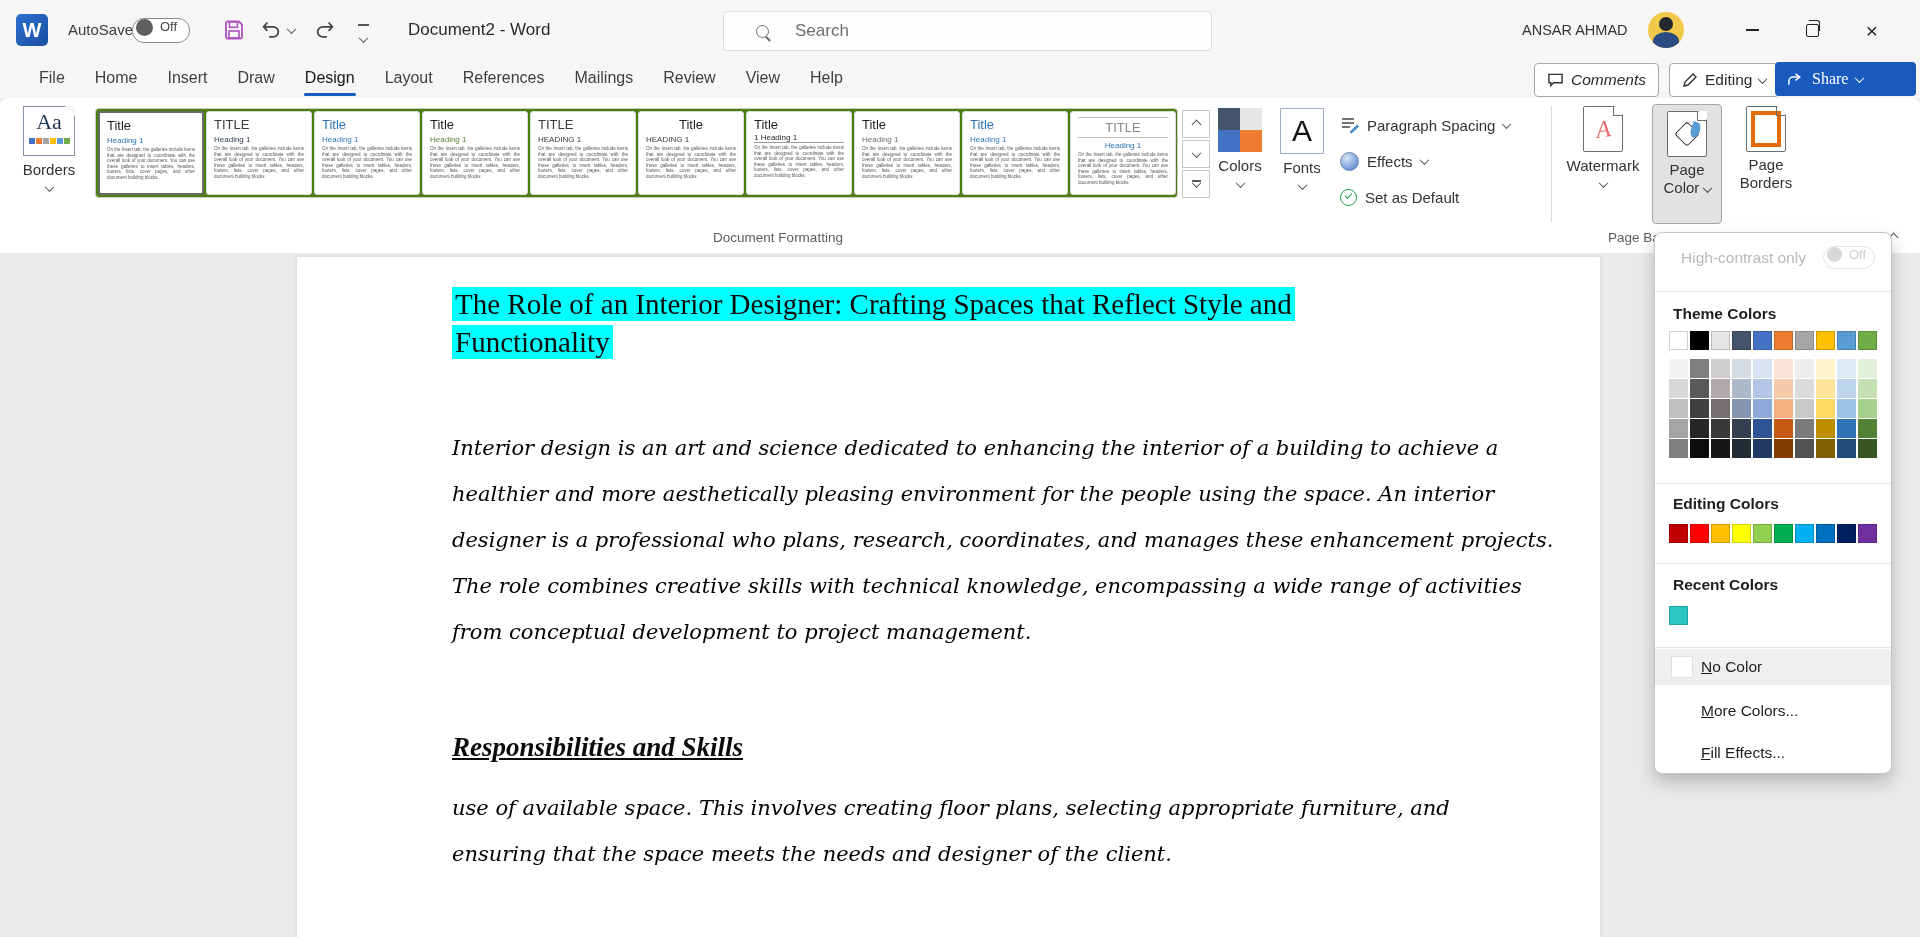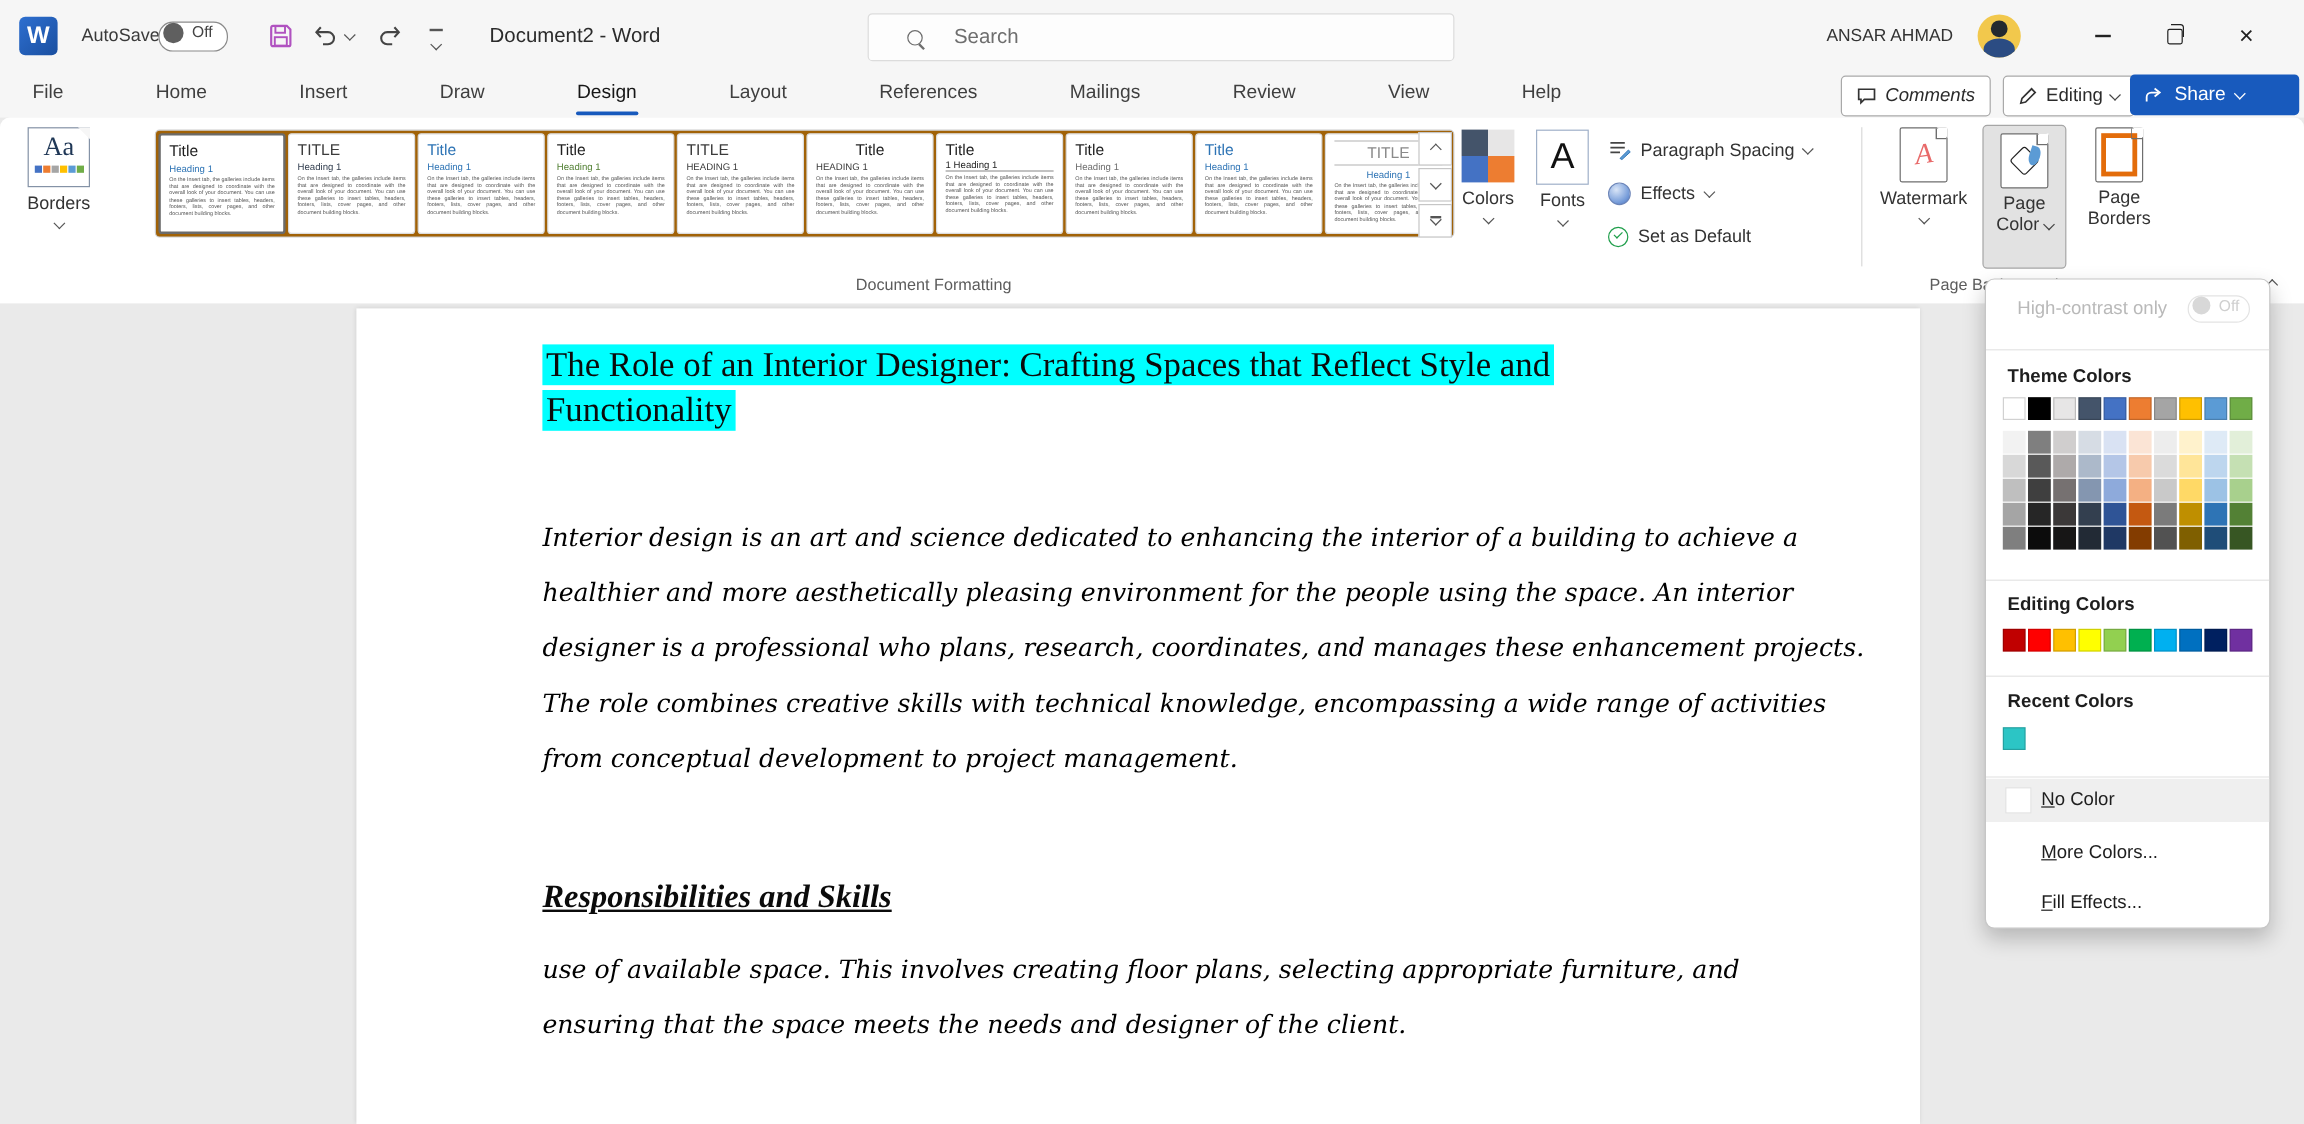--- a/index.html
+++ b/index.html
@@ -35,51 +35,51 @@
   #avatar .body{position:absolute;left:5px;top:20px;width:26px;height:18px;border-radius:50% 50% 0 0;background:#2B4C83;}
   .winbtn{top:14px;width:32px;height:32px;display:flex;align-items:center;justify-content:center;color:#222;}
   .min-bar{width:13px;height:1.6px;background:#222;}
   .restore-sq{width:11px;height:11px;border:1.4px solid #222;border-radius:2px;position:relative;}
   .restore-sq:after{content:"";position:absolute;left:2px;top:-4.5px;width:10px;height:10px;
     border-top:1.4px solid #222;border-right:1.4px solid #222;border-radius:0 3px 0 0;}
   .close-x{font-size:21px;font-weight:300;line-height:1;}
 
   
   #menubar{left:0;top:60px;width:1920px;height:38px;background:#F6F6F6;}
-  #menu-tabs{left:12px;top:0;display:flex;height:38px;align-items:flex-start;gap:47px;}
+  #menu-tabs{left:24px;top:0;display:flex;height:38px;align-items:flex-start;}
   .menu-tab{font-size:16px;color:#3F3F3F;padding:0 15px;height:38px;line-height:36px;position:relative;}
   .menu-tab.active{color:#161616;}
   .menu-tab.active:after{content:"";position:absolute;left:14px;right:14px;bottom:2px;height:3px;
     border-radius:2px;background:#185ABD;}
   .pill-btn{height:32px;border:1px solid #A9A9A9;border-radius:4px;background:#fff;
     display:flex;align-items:center;padding:0 12px;font-size:15.5px;color:#2B2B2B;gap:7px;top:3px;}
   #comments-btn{left:1534px;font-style:italic;}
   #editing-btn{left:1669px;}
   #share-btn{left:1775px;width:117px;height:34px;border:none;background:#185ABD;color:#fff;
-    border-radius:4px;display:flex;align-items:center;padding:0 12px;font-size:16px;gap:8px;top:2px;}
+    border-radius:4px;display:flex;align-items:center;padding:0 12px;font-size:16px;gap:8px;top:2px;font-family:Liberation Serif, serif;}
   .cv{display:inline-block;width:6px;height:6px;border-right:1.5px solid currentColor;
     border-bottom:1.5px solid currentColor;transform:rotate(45deg) translate(-1px,-1px);}
   .cv-up{transform:rotate(-135deg);}
 
   
   #ribbon{left:0;top:98px;width:1920px;height:155px;background:#FFFFFF;
     border-bottom:1px solid #D4D4D4;border-radius:8px 8px 0 0;}
   .grp-label{font-size:13.5px;color:#5C5C5C;text-align:center;top:132px;}
   #themes-btn{left:14px;top:8px;width:70px;text-align:center;}
   #themes-icon{margin:0 auto;width:50px;height:48px;border:1px solid #8492A6;background:#fff;position:relative;}
   #themes-icon .aa{font-size:22px;color:#1F3756;font-family:"Liberation Serif",serif;line-height:30px;}
   #themes-icon .strip{display:flex;gap:1px;justify-content:center;margin-top:1px;}
   #themes-icon .strip i{width:6px;height:6px;display:block;}
   #themes-icon .fold{position:absolute;right:-1px;top:-1px;width:0;height:0;
     border-left:10px solid transparent;border-top:10px solid #F6F6F6;}
   .ribbon-btn-label{font-size:15px;color:#333;margin-top:5px;}
   .ribbon-chev{color:#555;margin-top:6px;}
 
   #style-gallery{left:95px;top:10px;width:1083px;height:90px;border:1px solid #CBCBCB;
-    border-radius:4px;background:#a16207;display:flex;padding:1px;box-sizing:border-box;overflow:hidden;margin-left:34px;}
+    border-radius:4px;background:#4d7c0f;display:flex;padding:1px;box-sizing:border-box;overflow:hidden;}
   .thumb{width:106px;flex:0 0 106px;margin:1px;border:1px solid #DCDCDC;border-radius:3px;
     background:#fff;padding:5px 7px;box-sizing:border-box;overflow:hidden;}
   .thumb.selected{border:2px solid #6B6B6B;}
   .thumb .t-title{font-size:13px;}
   .thumb .t-head{font-size:8px;margin-top:3px;}
   .thumb .t-body{font-size:4.5px;line-height:5.6px;color:#555;margin-top:2px;text-align:justify;}
   .thumb.title-center .t-title{text-align:center;}
   .thumb.centered{text-align:center;}
   .thumb.centered .t-title{border-top:1px solid #BFBFBF;border-bottom:1px solid #BFBFBF;padding:2px 0;}
   .thumb .rule{border-bottom:1px solid #9A9A9A;margin-top:1px;}

